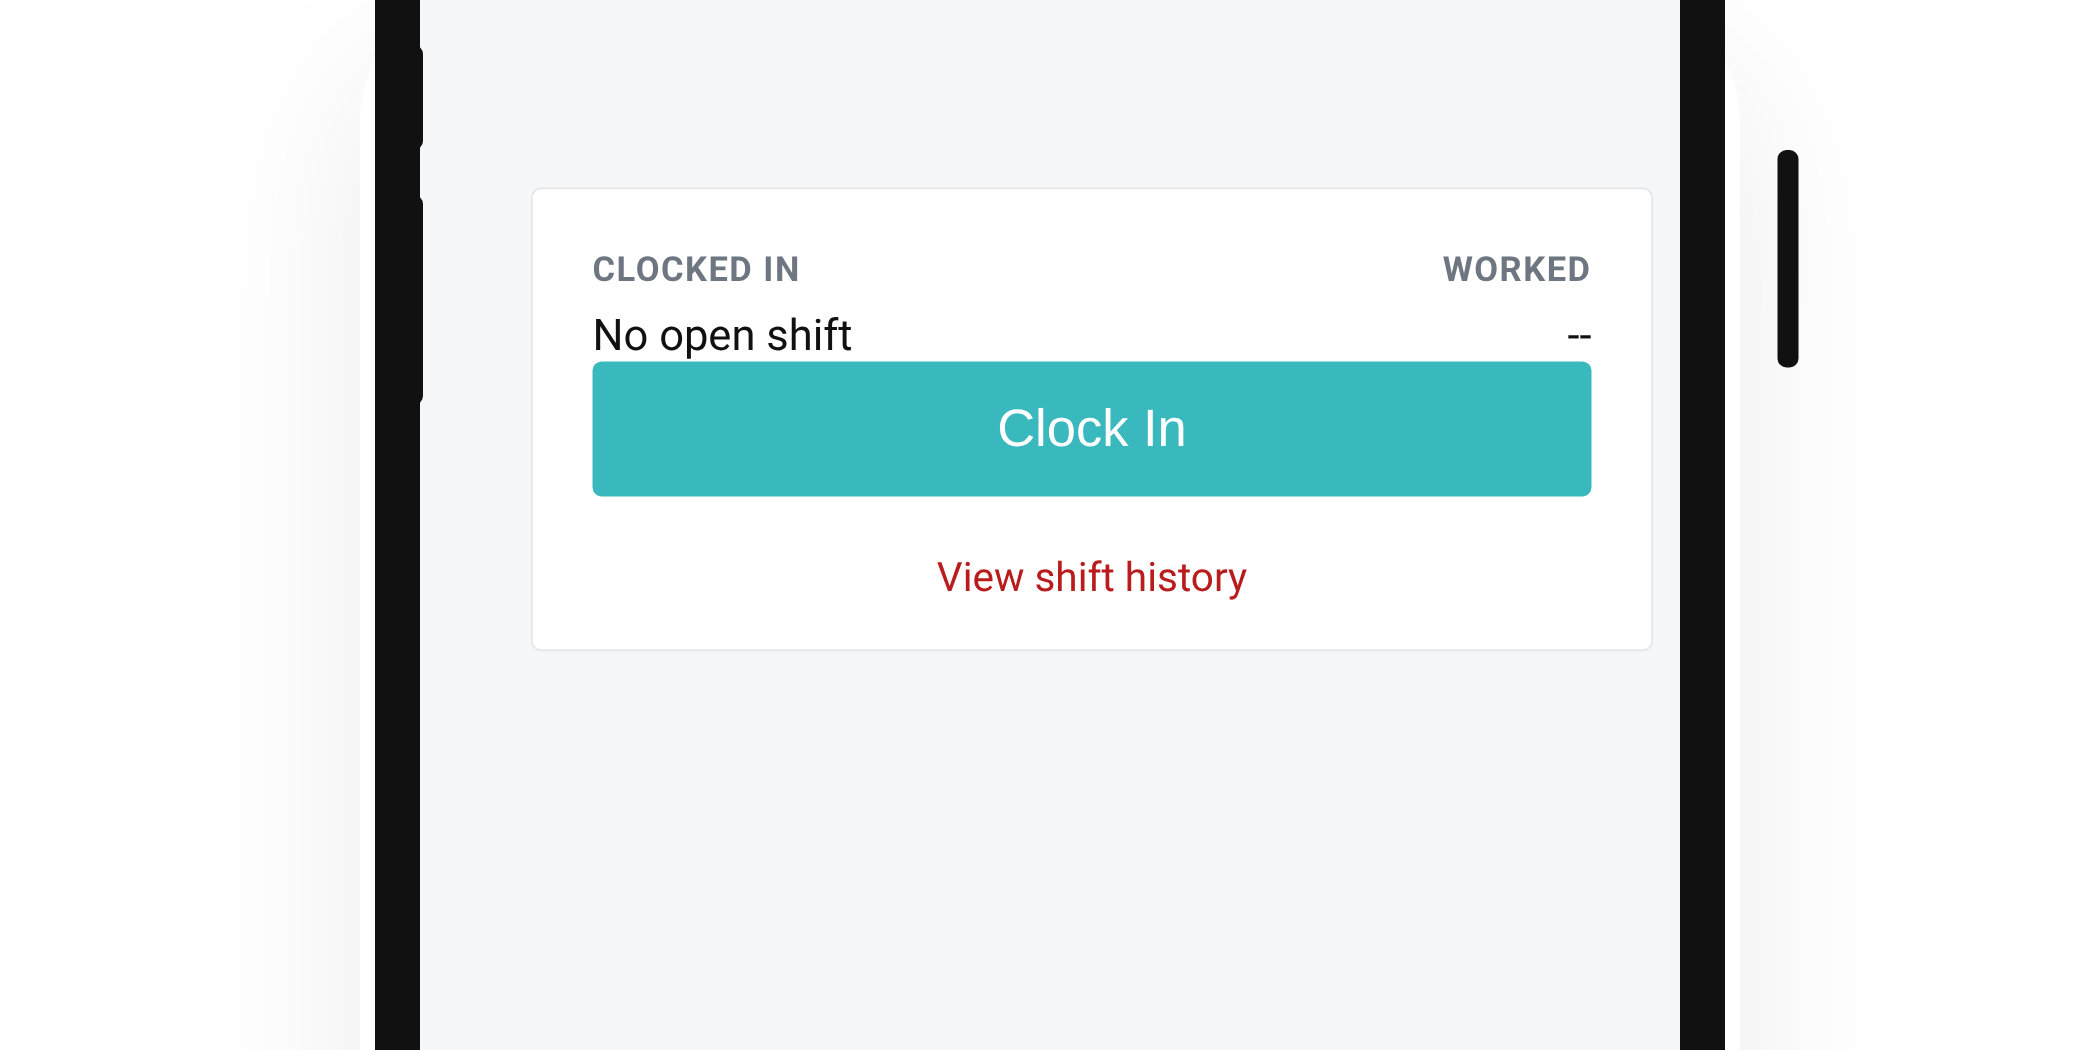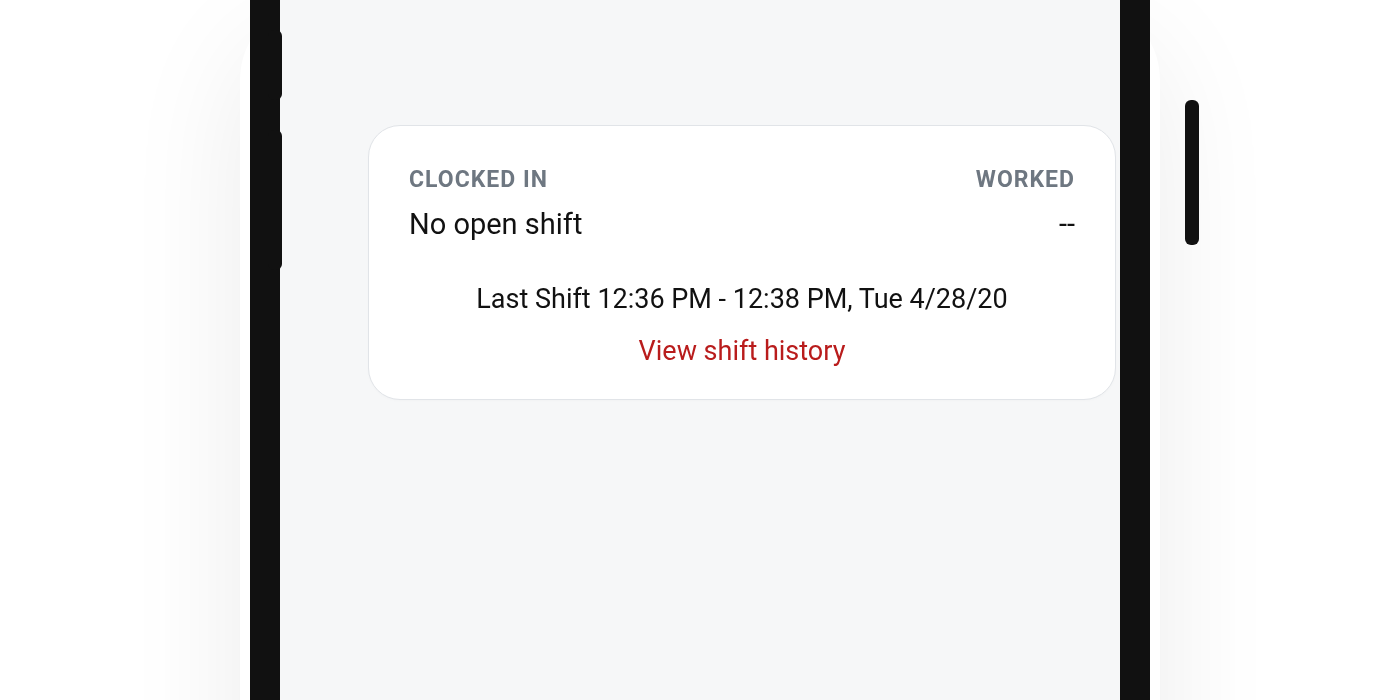--- a/index.html
+++ b/index.html
@@ -55,45 +55,44 @@
       background: #111;
       border-radius: 6px;
     }
     .side-btn.left1 { left: 268px; top: 30px;  width: 14px; height: 70px; }
     .side-btn.left2 { left: 268px; top: 130px; width: 14px; height: 140px; }
     .side-btn.right { left: 1185px; top: 100px; width: 14px; height: 145px; }
 
     
     .card {
       position: absolute;
-      left: 368px;
+      left: 354px;
       top: 125px;
       width: 748px;
       background: #fff;
       border: 1px solid #e1e4e8;
-      border-radius: 32px;
+      border-radius: 7px;
       padding: 40px 40px 32px 40px;
       box-shadow: 0 1px 3px rgba(0,0,0,0.02);
     }
 
     .row-labels {
       display: flex;
       justify-content: space-between;
       margin-bottom: 14px;
     }
     .label {
       color: #6e7781;
       font-weight: 700;
       font-size: 23px;
       letter-spacing: 1px;
     }
     .row-values {
       display: flex;
       justify-content: space-between;
-      margin-bottom: 42px;
       align-items: center;
     }
     .value {
       color: #111;
       font-size: 29px;
       font-weight: 400;
     }
     .value.right { color:#111; }
 
     .primary-btn {
@@ -139,17 +138,17 @@
 <div class="card">
   <div class="row-labels">
     <span class="label">CLOCKED IN</span>
     <span class="label">WORKED</span>
   </div>
   <div class="row-values">
     <span class="value">No open shift</span>
     <span class="value right">--</span>
   </div>
 
+  <button class="primary-btn">Clock In</button>
 
-  <div class="last-shift">Last Shift 12:36 PM - 12:38 PM, Tue 4/28/20</div>
 
   <a class="link">View shift history</a>
 </div>
 
 </body></html>

